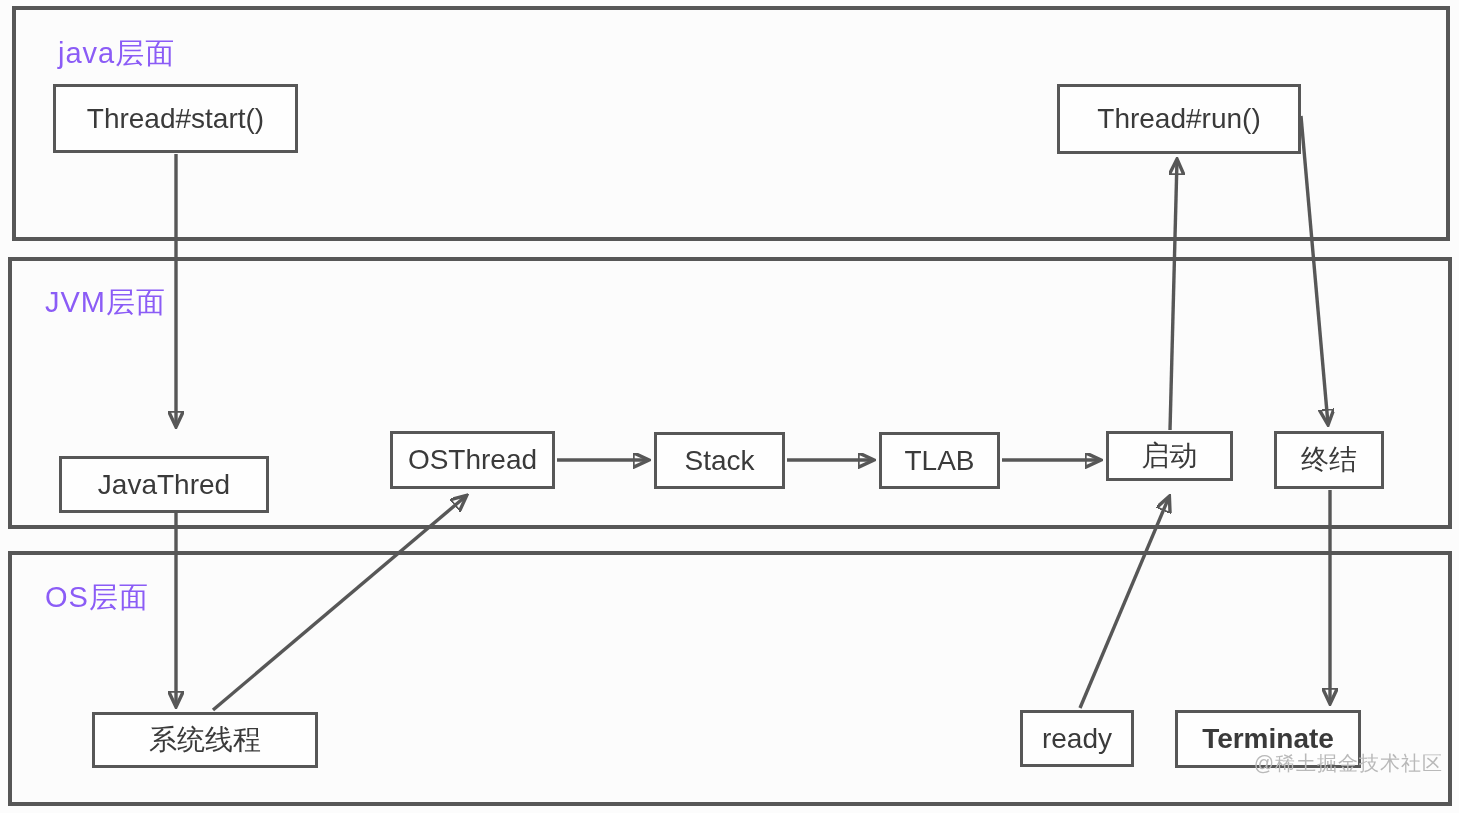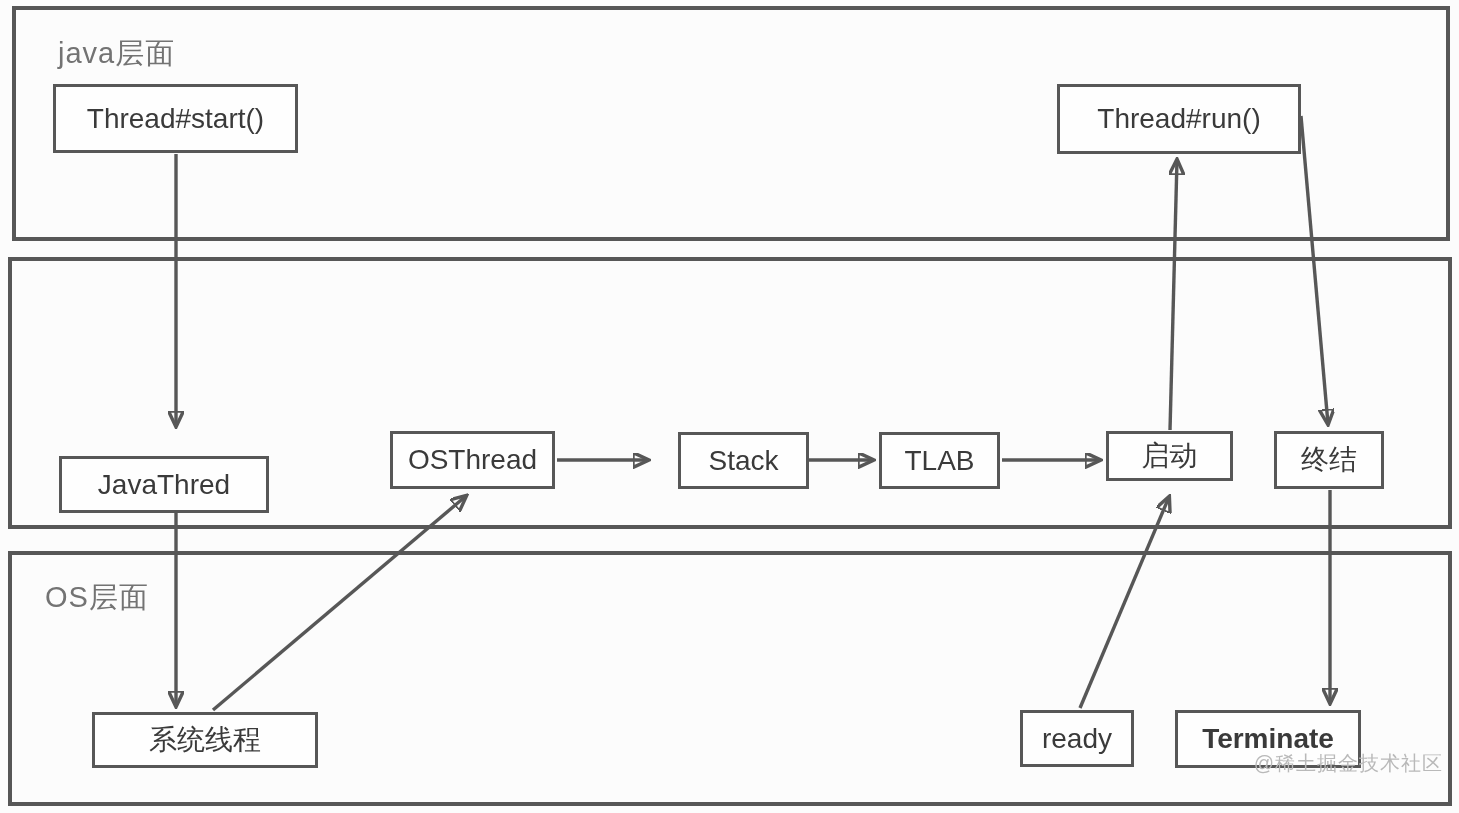--- a/index.html
+++ b/index.html
@@ -19,21 +19,21 @@
     overflow:hidden;
   }
   .layer{
     position:absolute;
     border:4px solid var(--line);
     background:transparent;
   }
   .layer-label{
     position:absolute;
     font-size:29px;
-    color:#737373;
+    color:#8b5cf6;
     letter-spacing:1px;
     white-space:nowrap;
   }
   .node{
     position:absolute;
     border:3px solid var(--line);
     background:var(--node-bg);
     display:flex;
     align-items:center;
     justify-content:center;
@@ -66,20 +66,21 @@
 </head>
 <body>
 
 <div class="canvas">
 
   <div class="layer" style="left:12px;top:6px;width:1438px;height:235px;"></div>
   <div class="layer" style="left:8px;top:257px;width:1444px;height:272px;"></div>
   <div class="layer" style="left:8px;top:551px;width:1444px;height:255px;"></div>
 
   <span class="layer-label" style="left:58px;top:34px;">java层面</span>
+  <span class="layer-label" style="left:45px;top:283px;">JVM层面</span>
   <span class="layer-label" style="left:45px;top:578px;">OS层面</span>
 
   <svg class="edges" viewBox="0 0 1459 813">
     <defs>
       <marker id="arrow" markerUnits="userSpaceOnUse" markerWidth="18" markerHeight="16" refX="15" refY="7.5" orient="auto">
         <path d="M0,0 L16,7.5 L0,15 Z" fill="#575757" stroke="none"></path>
       </marker>
     </defs>
     <path d="M176,154 L176,426" marker-end="url(#arrow)"></path>
     <path d="M176,490 L176,706" marker-end="url(#arrow)"></path>
@@ -91,21 +92,21 @@
     <path d="M1301,116 L1328,424" marker-end="url(#arrow)"></path>
     <path d="M1080,708 L1169,497" marker-end="url(#arrow)"></path>
     <path d="M1330,490 L1330,703" marker-end="url(#arrow)"></path>
   </svg>
 
   <div class="node" style="left:53px;top:84px;width:245px;height:69px;">Thread#start()</div>
   <div class="node" style="left:1057px;top:84px;width:244px;height:70px;">Thread#run()</div>
 
   <div class="node" style="left:59px;top:432px;width:210px;height:57px;margin-top:24px;">JavaThred</div>
   <div class="node" style="left:390px;top:431px;width:165px;height:58px;">OSThread</div>
-  <div class="node" style="left:654px;top:432px;width:131px;height:57px;margin-left:24px;">Stack</div>
+  <div class="node" style="left:654px;top:432px;width:131px;height:57px;">Stack</div>
   <div class="node" style="left:879px;top:432px;width:121px;height:57px;">TLAB</div>
   <div class="node" style="left:1106px;top:431px;width:127px;height:50px;">启动</div>
   <div class="node" style="left:1274px;top:431px;width:110px;height:58px;">终结</div>
 
   <div class="node" style="left:62px;top:712px;width:226px;height:56px;margin-left:30px;">系统线程</div>
   <div class="node" style="left:1020px;top:710px;width:114px;height:57px;">ready</div>
   <div class="node" style="left:1175px;top:710px;width:186px;height:58px;font-weight:bold;">Terminate</div>
 
   <div class="watermark">@稀土掘金技术社区</div>
 </div>

